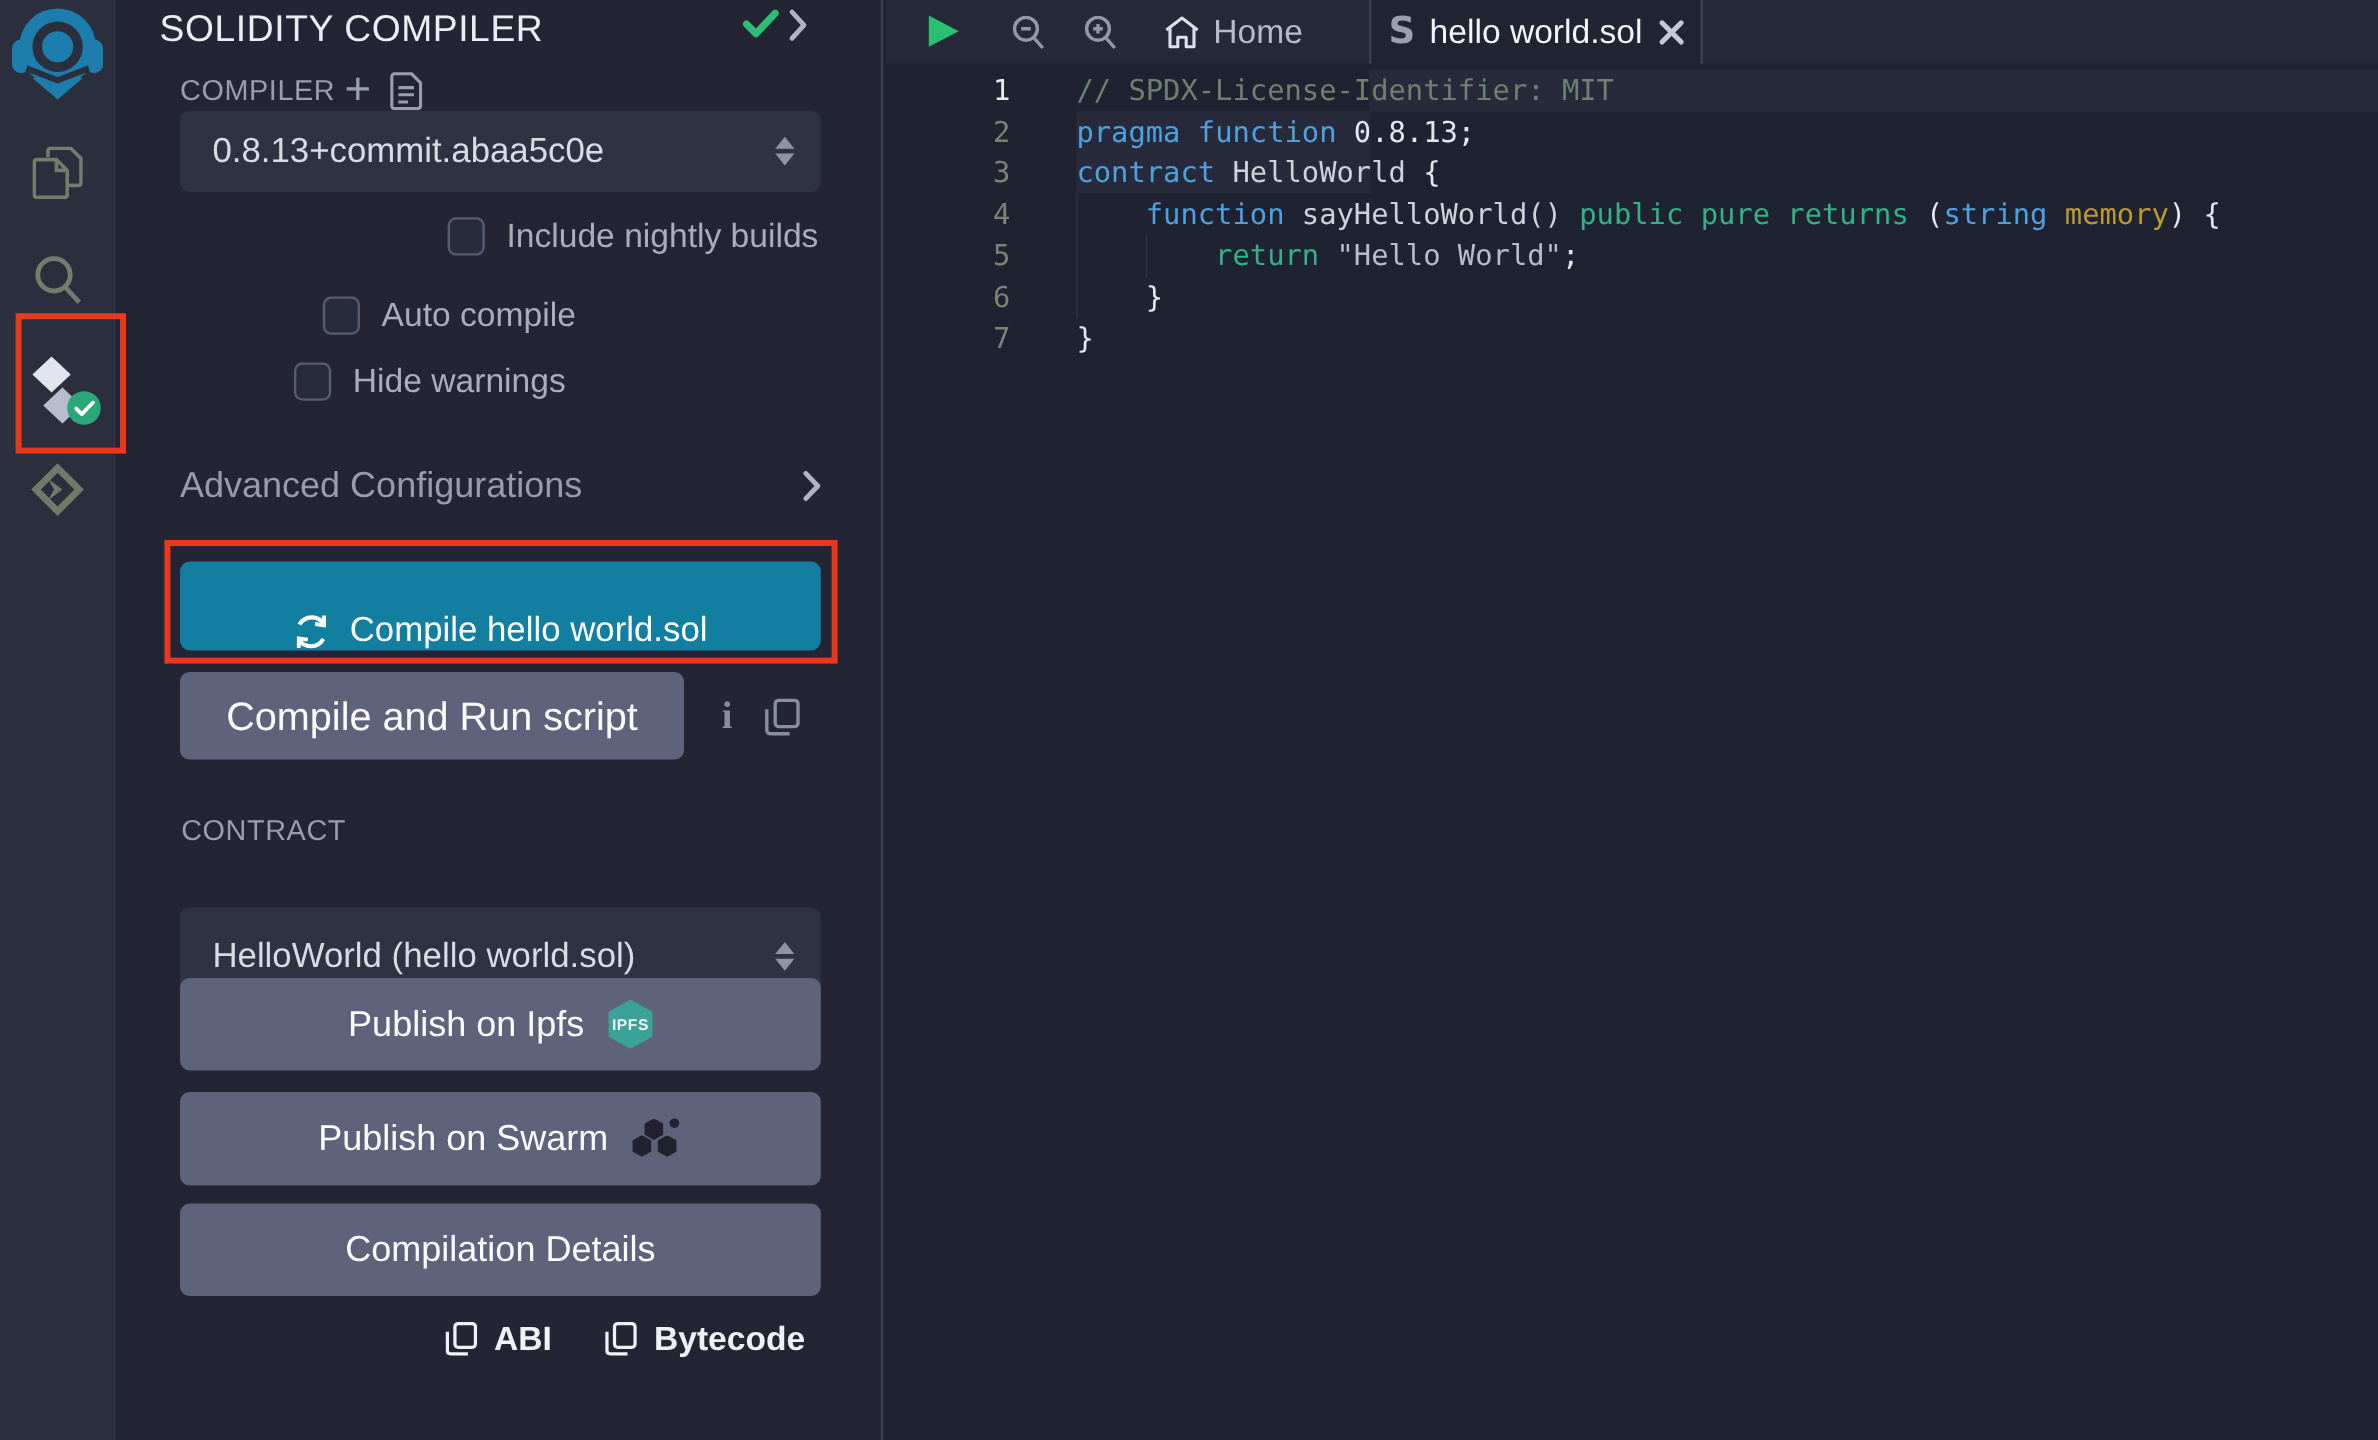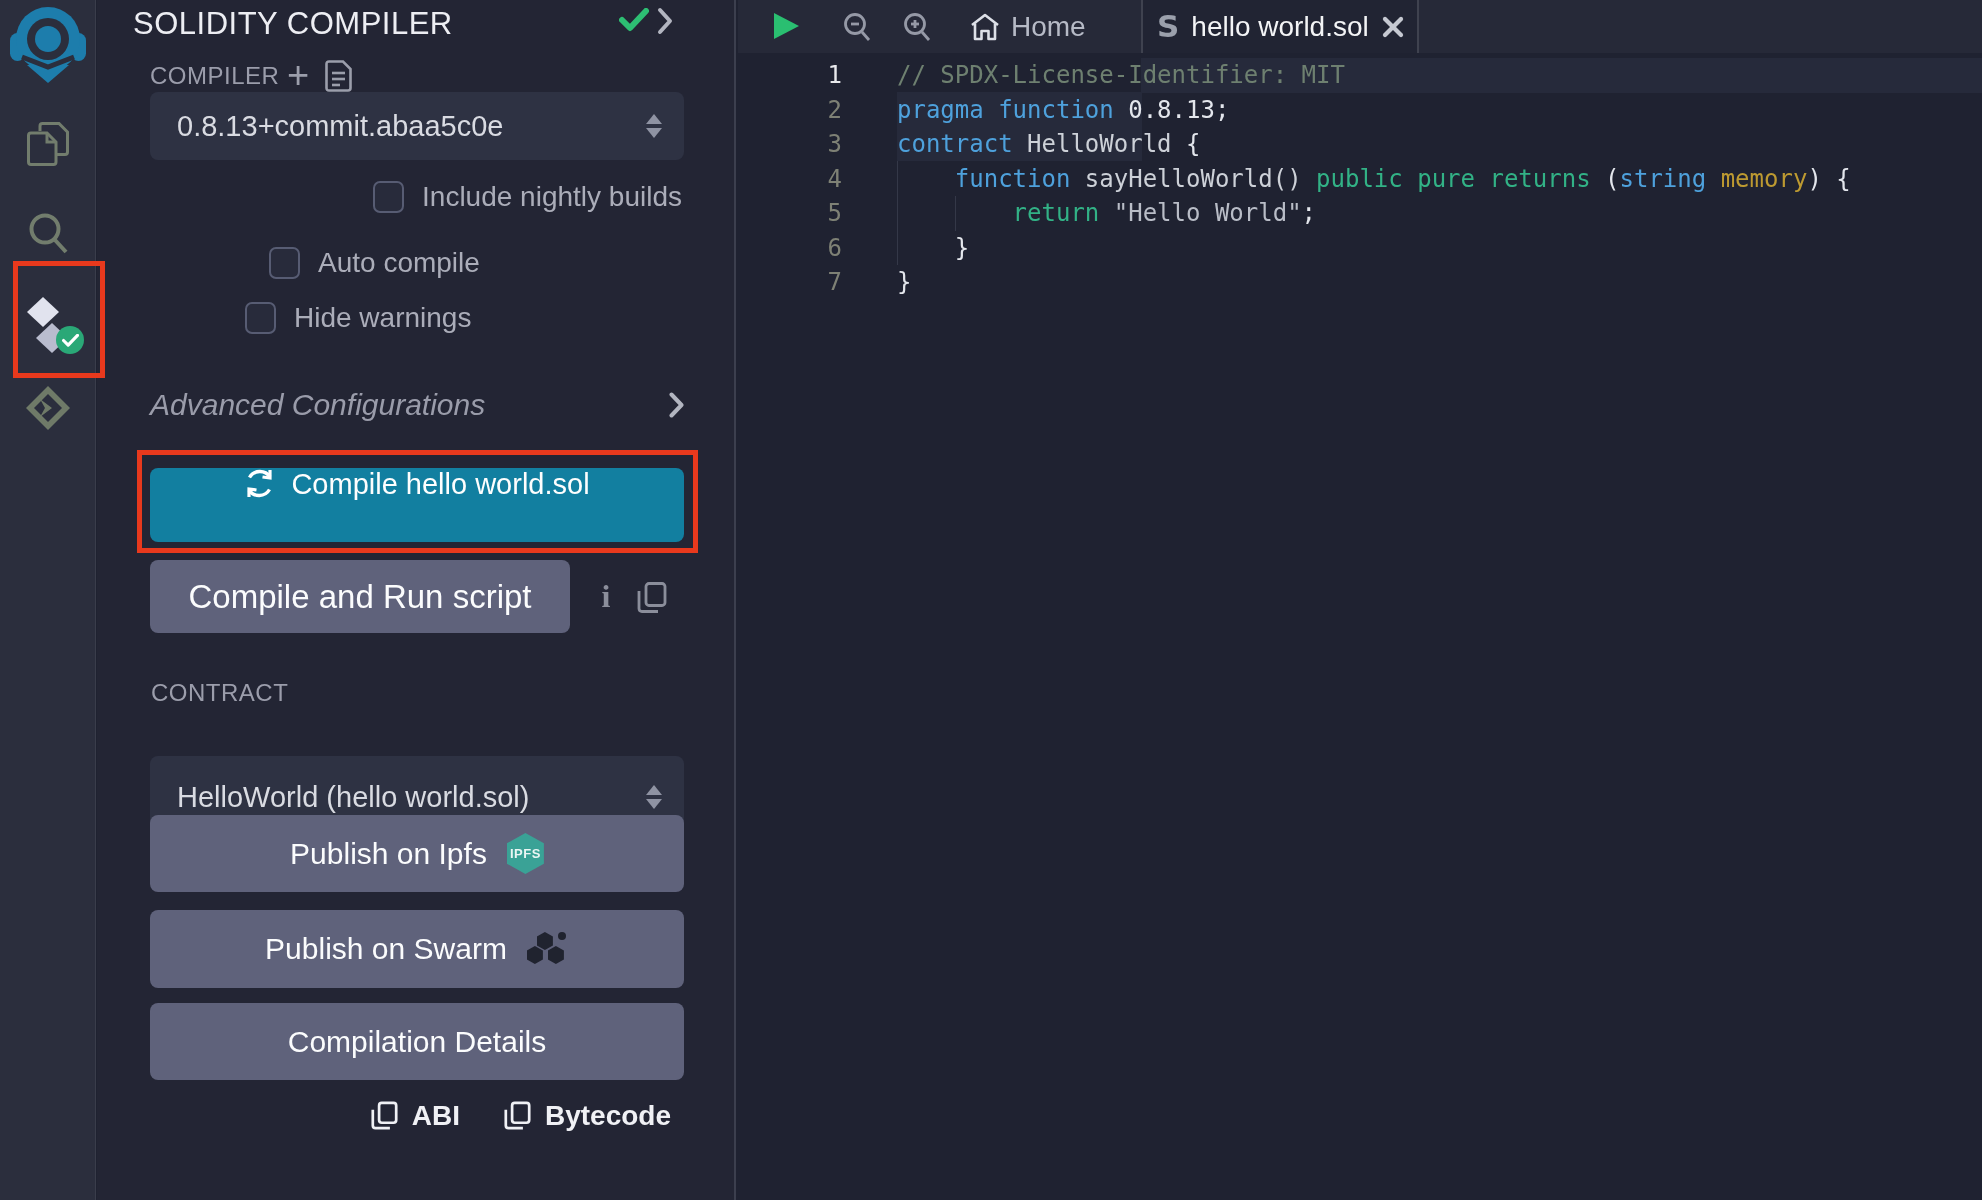--- a/index.html
+++ b/index.html
@@ -29,25 +29,25 @@
   .tri-up { width:0; height:0; border-left:8px solid transparent; border-right:8px solid transparent; border-bottom:10px solid #8f93a3; }
   .tri-dn { width:0; height:0; border-left:8px solid transparent; border-right:8px solid transparent; border-top:10px solid #8f93a3; }
 
   .checkrow { position:absolute; display:flex; align-items:center; gap:18px; white-space:nowrap; }
   .checkbox { width:31px; height:32px; border:2px solid #575c73; border-radius:7px; background:#282b3b; flex:0 0 auto; }
   .checklabel { font-size:28px; color:#abadb9; }
   #row-nightly { right:52px; top:181px; }
   #row-auto { left:148px; top:247px;padding-left:24px; }
   #row-hide { left:148px; top:302px; }
 
-  #advanced-row { position:absolute; left:53px; top:388px; width:534px; display:flex; align-items:center; justify-content:space-between;font-style:italic; }
+  #advanced-row { position:absolute; left:53px; top:388px; width:534px; display:flex; align-items:center; justify-content:space-between; }
   #advanced-label { font-size:30px; color:#9a9caa; }
 
   #red-box-btn { position:absolute; left:40px; top:450px; width:561px; height:103px; border:5px solid #e8391d; z-index:40; }
-  #compile-btn { position:absolute; left:53px; top:468px; width:534px; height:74px; background:#127fa0; border-radius:8px; display:flex; align-items:flex-start; justify-content:center; gap:16px; color:#fdfefe; font-size:29px; }
+  #compile-btn { position:absolute; left:53px; top:468px; width:534px; height:74px; background:#127fa0; border-radius:8px; display:flex; align-items:flex-end; justify-content:center; gap:16px; color:#fdfefe; font-size:29px; }
   #compile-run-btn { position:absolute; left:53px; top:560px; width:420px; height:73px; background:#5f627b; border-radius:8px; display:flex; align-items:center; justify-content:center; color:#fbfcfd; font-size:33px; }
   #info-icon { position:absolute; left:497px; top:578px; width:24px; text-align:center; font-size:32px; font-weight:700; color:#8b8e9b; font-family:"Liberation Serif",serif; }
   #copy-icon-run { position:absolute; left:540px; top:582px; }
 
   #contract-label { left:54px; top:679px; }
 
   .graybtn { position:absolute; left:53px; width:534px; background:#5f627b; border-radius:8px; display:flex; align-items:center; justify-content:center; gap:20px; color:#fbfcfd; font-size:30px; }
   #btn-ipfs { top:815px; height:77px; }
   #btn-swarm { top:910px; height:78px; }
   #btn-details { top:1003px; height:77px; }

